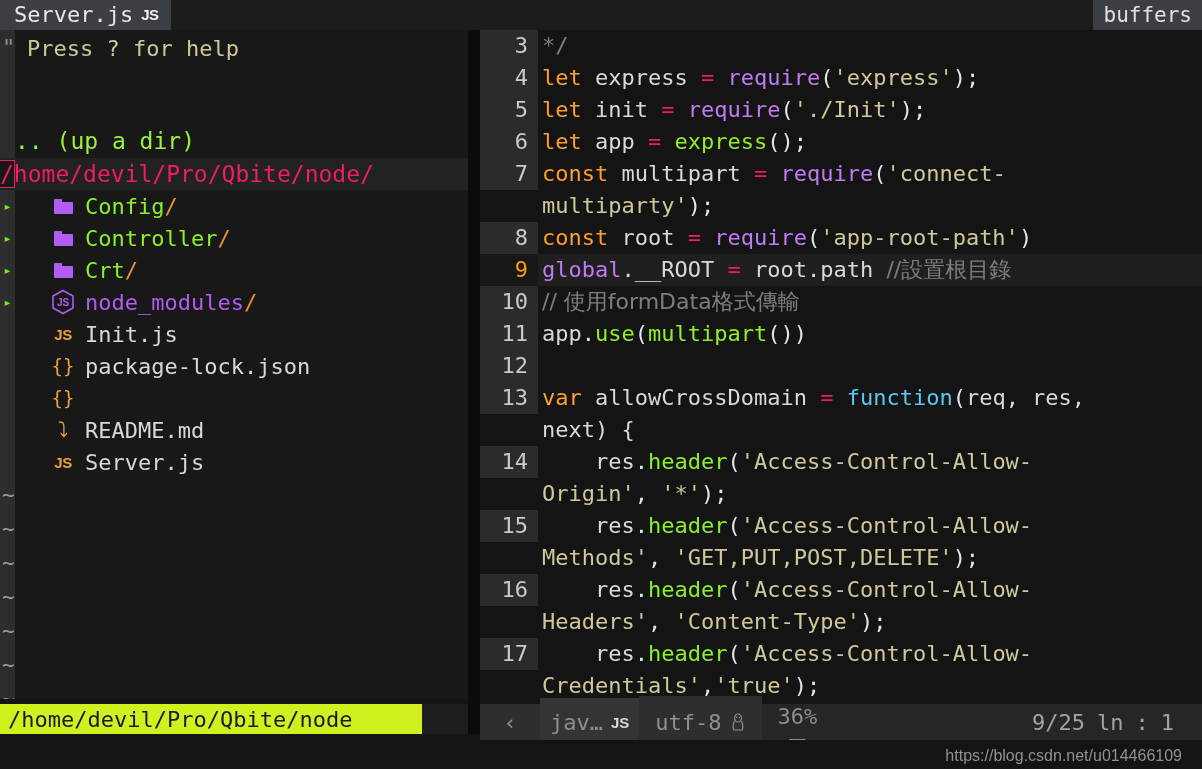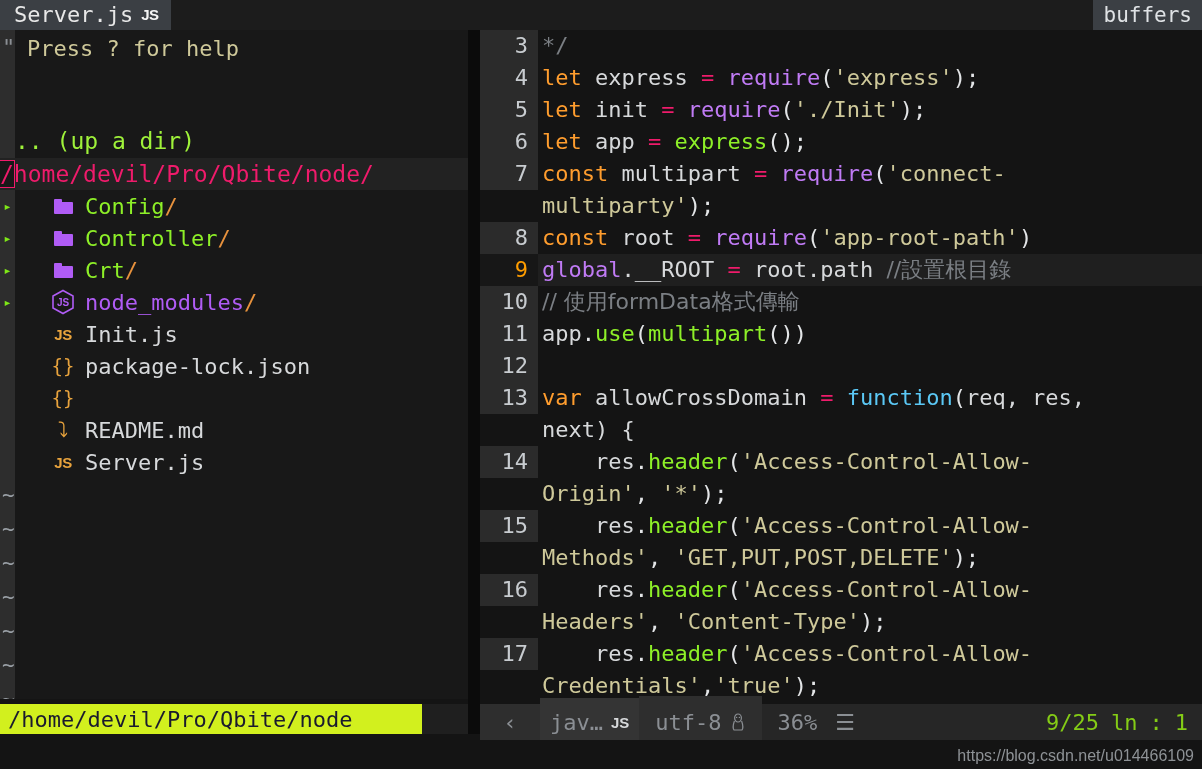--- a/index.html
+++ b/index.html
@@ -190,31 +190,32 @@
     padding:0 10px; height:48px; display:flex; align-items:center; gap:8px;
     background:#343434; color:#8b8f94;
   }
   .st-ft .jsb{ font-family:"Liberation Sans", sans-serif; font-weight:bold;
                font-size:15px; color:#d7d9db; }
   .st-enc{
     padding:0 16px; height:52px; display:flex; align-items:center; gap:8px;
     background:#2e2e2e; color:#8b8f94;
   }
   .st-pct{
-    padding:0 16px; height:36px; display:flex; align-items:center; gap:18px;
+    padding:0 16px; height:36px; display:flex; align-items:center; gap:6px;
     color:#8b8f94;
+    flex-direction:column;
   }
   .st-pos{
-    margin-left:auto; padding-right:14px; display:flex; align-items:center;
-    gap:12px; color:#84cc16;
+    margin-left:auto; padding-right:28px; display:flex; align-items:center;
+    gap:12px; color:#a3a3a3;
   }
 
   
   .watermark{
-    position:absolute; right:8px; bottom:4px;
+    position:absolute; right:20px; bottom:4px;
     font-family:"Liberation Sans", sans-serif;
     font-size:16px; color:#8e9296;
   }
   .botfill{
     position:absolute; left:0; top:740px; width:1202px; height:29px;
     background:#141414;
   }
 </style>
 </head>
 <body>

